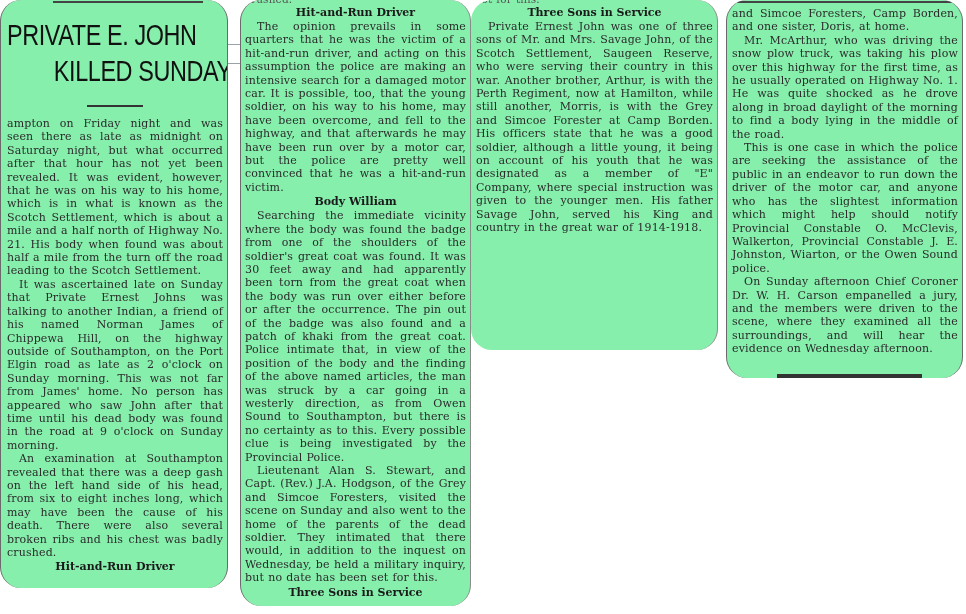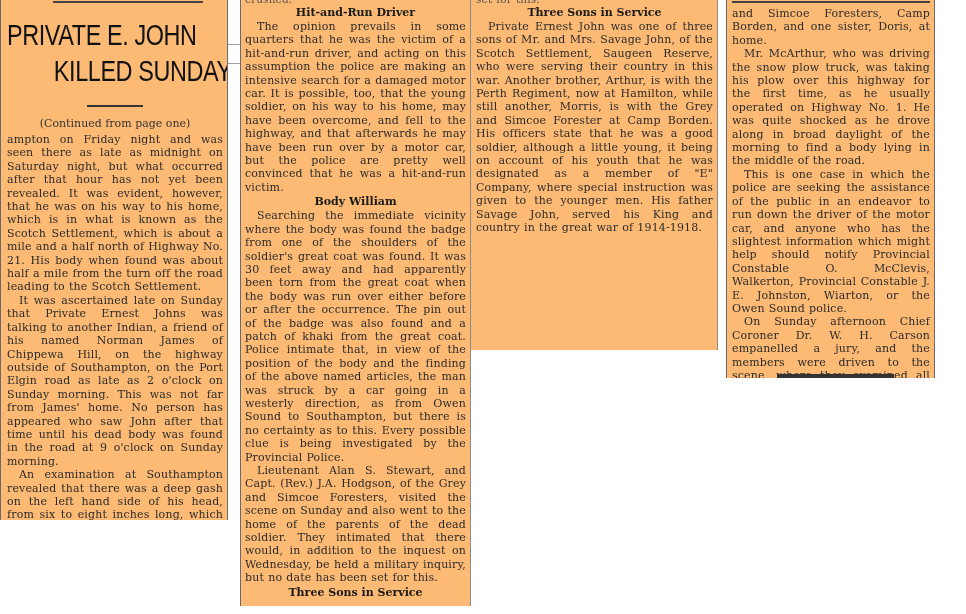--- a/index.html
+++ b/index.html
@@ -3,27 +3,28 @@
   <meta charset="utf-8">
   <style>
     html, body { margin: 0; padding: 0; }
     body {
       width: 966px; height: 614px; position: relative; overflow: hidden;
       background: #ffffff;
       font-family: "DejaVu Serif", "Liberation Serif", serif;
       color: #2b2b2b;
     }
     .clip {
-      position: absolute; background: #fdba74; box-sizing: border-box;
+      position: absolute; background: #86efac; box-sizing: border-box;
       overflow: hidden;
+      border-radius: 21px;
     }
-    .col1 { left: 0; top: 0; width: 228px; height: 520px; border-left: 1px solid #6a6a6a; border-right: 1px solid #6a6a6a; padding: 0 4px 0 6px; }
+    .col1 { left: 0; top: 0; width: 228px; height: 588px; border-left: 1px solid #6a6a6a; border-right: 1px solid #6a6a6a; padding: 0 4px 0 6px; }
     .col2 { left: 240px; top: 0; width: 231px; height: 606px; border-left: 1px solid #6a6a6a; border-right: 1px solid #8a8a8a; padding: 0 4px 0 4px; }
     .col3 { left: 471px; top: 0; width: 247px; height: 350px; border-right: 1px solid #8a8a8a; padding: 0 4px 0 5px; }
-    .col4 { left: 726px; top: 0; width: 209px; height: 378px; border-left: 1px solid #6a6a6a; border-right: 1px solid #6a6a6a; padding: 0 4px 0 5px; }
+    .col4 { left: 726px; top: 0; width: 237px; height: 378px; border-left: 1px solid #6a6a6a; border-right: 1px solid #6a6a6a; padding: 0 4px 0 5px; }
 
     .topcut { font-size: 10.5px; line-height: 11px; color: #555; margin-top: -6px; }
     .headline {
       font-family: "Liberation Sans Narrow", "Liberation Sans", sans-serif;
       font-weight: normal; color: #111;
       font-size: 30px; line-height: 36px; letter-spacing: -0.5px;
       transform: scaleX(0.78); transform-origin: left top;
       white-space: nowrap; margin: 0;
     }
     .hl1 { margin-top: 14px; }
@@ -44,21 +45,20 @@
     .bottom-rule { position: absolute; left: 50px; right: 40px; bottom: 0; height: 4px; background: #333; }
   </style>
 </head>
 <body>
 
 <div class="clip col1">
   <div class="rule-top"></div>
   <h1 class="headline hl1">PRIVATE E. JOHN</h1>
   <h1 class="headline hl2">KILLED SUNDAY</h1>
   <div class="rule"></div>
-  <div class="cont">(Continued from page one)</div>
   <p>ampton on Friday night and was seen there as late as midnight on Saturday night, but what occurred after that hour has not yet been revealed. It was evident, however, that he was on his way to his home, which is in what is known as the Scotch Settlement, which is about a mile and a half north of Highway No. 21. His body when found was about half a mile from the turn off the road leading to the Scotch Settlement.</p>
   <p class="ind">It was ascertained late on Sunday that Private Ernest Johns was talking to another Indian, a friend of his named Norman James of Chippewa Hill, on the highway outside of Southampton, on the Port Elgin road as late as 2 o'clock on Sunday morning. This was not far from James' home. No person has appeared who saw John after that time until his dead body was found in the road at 9 o'clock on Sunday morning.</p>
   <p class="ind">An examination at Southampton revealed that there was a deep gash on the left hand side of his head, from six to eight inches long, which may have been the cause of his death. There were also several broken ribs and his chest was badly crushed.</p>
   <div class="sub">Hit-and-Run Driver</div>
 
 </div>
 
 <div class="connector" style="left:228px; top:44px; width:14px;"></div>
 <div class="connector" style="left:228px; top:63px; width:14px;"></div>
 

